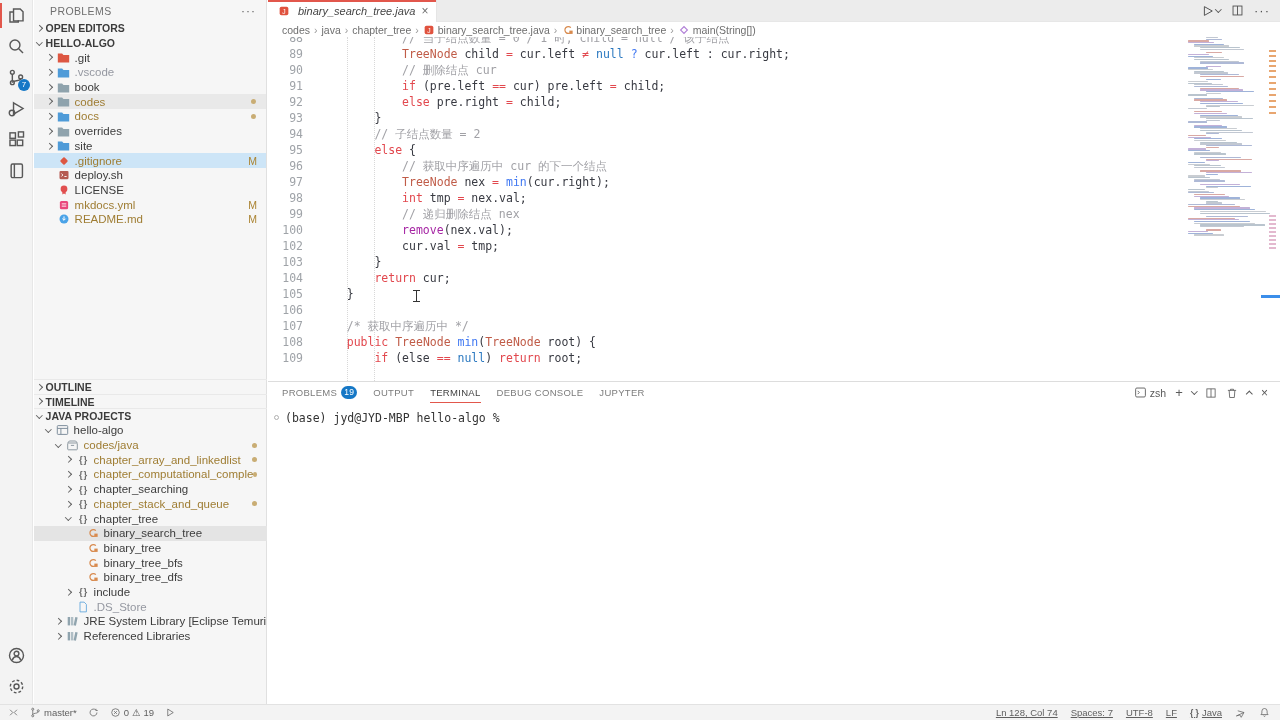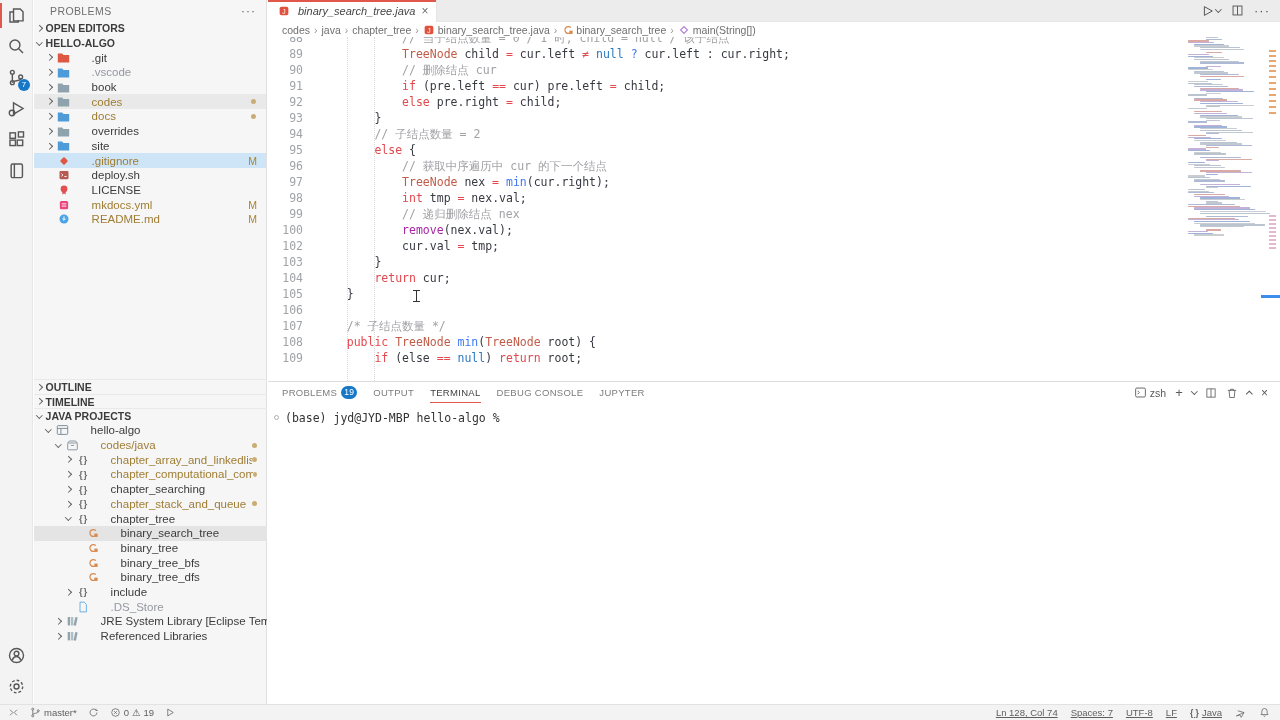--- a/index.html
+++ b/index.html
@@ -25,21 +25,21 @@
   .chev { width:4.6px; height:4.6px; border-right:1.2px solid #646464; border-bottom:1.2px solid #646464; display:inline-block; flex:none; }
   .chev.right { transform:rotate(-45deg); }
   .chev.down  { transform:rotate(45deg); margin-top:-2px; }
   .chev.none  { border:none; }
   .ex-row, .tree-row { height:14.7px; display:flex; align-items:center; cursor:pointer; padding-left:13px; }
   .ex-row .chev, .tree-row .chev { margin-right:4px; }
   .ex-row.hover { background:#e9e9e9; }
   .ex-row.selected { background:#cde5f7; }
   .tree-row.hover { background:#e4e4e4; }
   .ficon { width:16px; display:flex; justify-content:center; flex:none; }
-  .flabel { margin-left:20px; white-space:nowrap; overflow:hidden; }
+  .flabel { margin-left:3px; white-space:nowrap; overflow:hidden; }
   .flabel.modified { color:#9f7d33; }
   .flabel.ignored { color:#9598a1; }
   .gitbadge { margin-left:auto; margin-right:9px; color:#ab8433; font-size:10.5px; }
   .gitdot { margin-left:auto; margin-right:10px; width:5px; height:5px; border-radius:50%; background:#c9ad74; }
   .braces-ic { font-size:9.5px; color:#6d6d6d; font-weight:bold; letter-spacing:-1px; }
   .side-bottom { position:absolute; left:0; top:379px; width:233px; }
 
   
   .editor-area { position:absolute; left:268px; top:0; right:0; height:381px; background:#fff; }
   .tabbar { position:absolute; left:0; top:0; right:0; height:22px; background:#ececec; border-bottom:1px solid #e7e7e7; display:flex; }
@@ -597,21 +597,21 @@
           <div class="code-line">
             <span class="ln">105</span>
             <span class="lc"><span class="tk-p">    }</span></span>
           </div>
           <div class="code-line">
             <span class="ln">106</span>
             <span class="lc"><span class="tk-p"></span></span>
           </div>
           <div class="code-line">
             <span class="ln">107</span>
-            <span class="lc"><span class="tk-p">    </span><span class="tk-c">/* 子结点数量 */</span></span>
+            <span class="lc"><span class="tk-p">    </span><span class="tk-c">/* 获取中序遍历中 */</span></span>
           </div>
           <div class="code-line">
             <span class="ln">108</span>
             <span class="lc"><span class="tk-p">    </span><span class="tk-k">public</span><span class="tk-p"> </span><span class="tk-t">TreeNode</span><span class="tk-p"> </span><span class="tk-f">min</span><span class="tk-p">(</span><span class="tk-t">TreeNode</span><span class="tk-p"> root) {</span></span>
           </div>
           <div class="code-line">
             <span class="ln">109</span>
             <span class="lc"><span class="tk-p">        </span><span class="tk-k">if</span><span class="tk-p"> (else </span><span class="tk-k">==</span><span class="tk-p"> </span><span class="tk-n">null</span><span class="tk-p">) </span><span class="tk-k">return</span><span class="tk-p"> root;</span></span>
           </div>
         </div>

